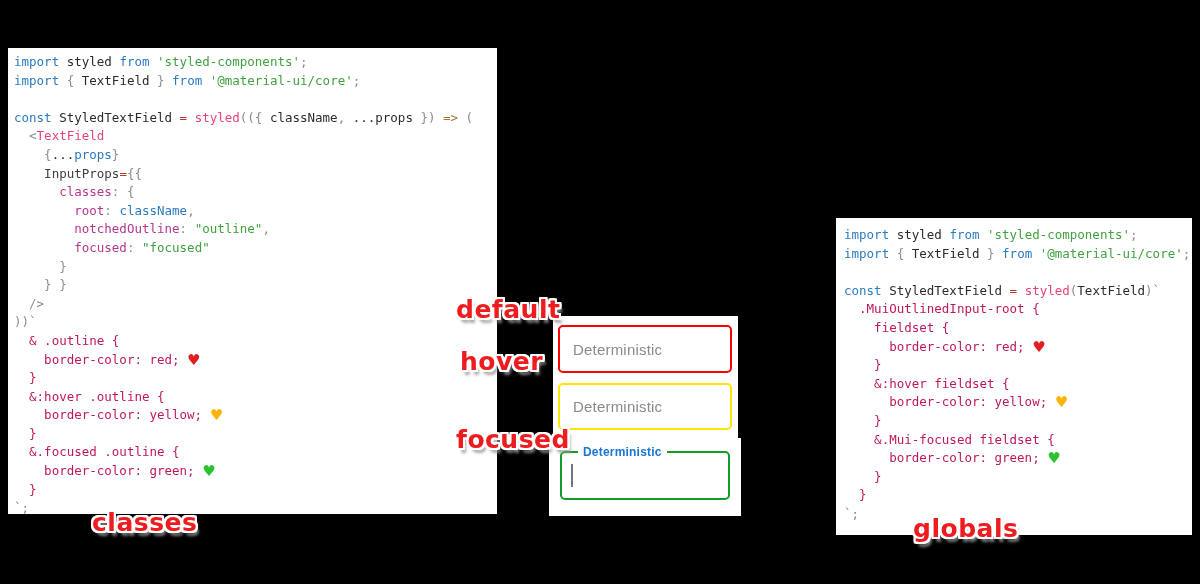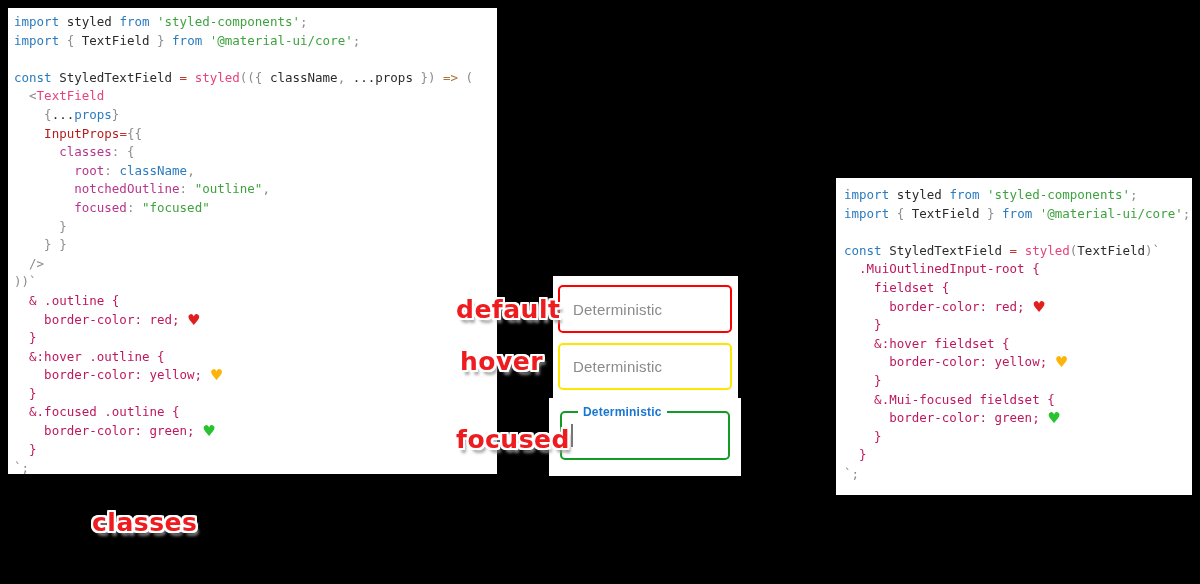--- a/index.html
+++ b/index.html
@@ -1,28 +1,28 @@
 <!DOCTYPE html>
 <html><head>
 <meta charset="utf-8">
 <style>
   html,body{margin:0;padding:0;background:#000;}
   .stage{position:relative;width:1200px;height:584px;background:#000;overflow:hidden;
          font-family:"Liberation Sans",sans-serif;}
-  .panel{position:absolute;background:#fff;}
+  .panel{position:absolute;background:#fff;margin-top:40px;}
   .code{white-space:pre;font-family:"DejaVu Sans Mono","Liberation Mono",monospace;
         font-size:12.5px;line-height:18.6px;color:#2b2b2b;}
   .code div{height:18.6px;}
   
   .tk-kw{color:#2b7bbf;}
   .tk-pl{color:#2b2b2b;}
   .tk-pun{color:#8c8c8c;}
   .tk-str{color:#3fa23f;}
   .tk-css{color:#be185d;text-align:right;}
-  .tk-attr{color:#b91c1c;}
+  .tk-attr{color:#404040;}
   .tk-prop{color:#b5368d;}
   .tk-fn{color:#e8437a;}
   .tk-op{color:#c0392b;}
   .tk-arrow{color:#b07237;}
   .tk-hr,.tk-hy,.tk-hg{font-size:15px;vertical-align:-1px;font-family:"DejaVu Sans",sans-serif;}
   .tk-hr{color:#e02020;}
   .tk-hy{color:#fcb40a;}
   .tk-hg{color:#28c32e;}
   
   .biglabel{position:absolute;font-weight:bold;color:#ee1b1f;letter-spacing:.5px;
@@ -74,14 +74,15 @@
       <span class="notch">Deterministic</span>
       <span class="caret"></span>
     </div>
   </div>
 
   <div class="biglabel lab-mid" style="left:456px;top:295px;">default</div>
   <div class="biglabel lab-mid" style="left:460px;top:347px;">hover</div>
   <div class="biglabel lab-mid" style="left:456px;top:425px;">focused</div>
 
   <div class="biglabel lab-big" style="left:92px;top:508px;">classes</div>
+  <div class="biglabel lab-big" style="left:913px;top:514px;">globals</div>
 
 </div>
 
 </body></html>

